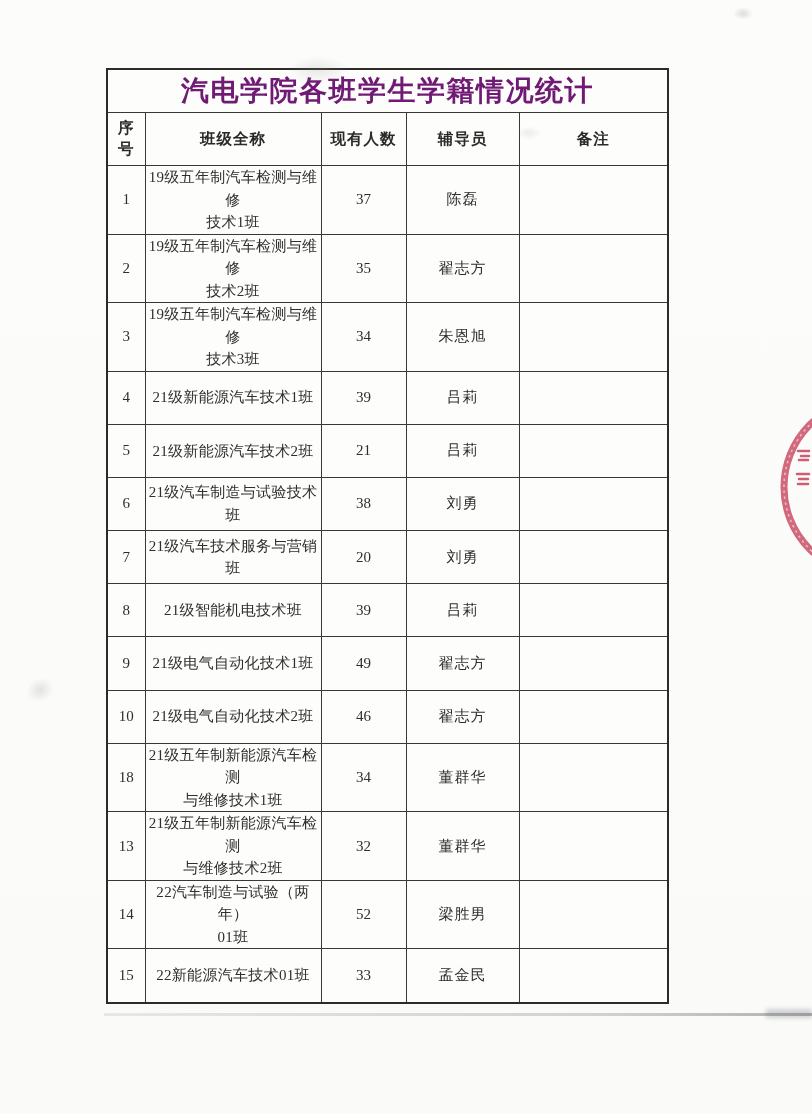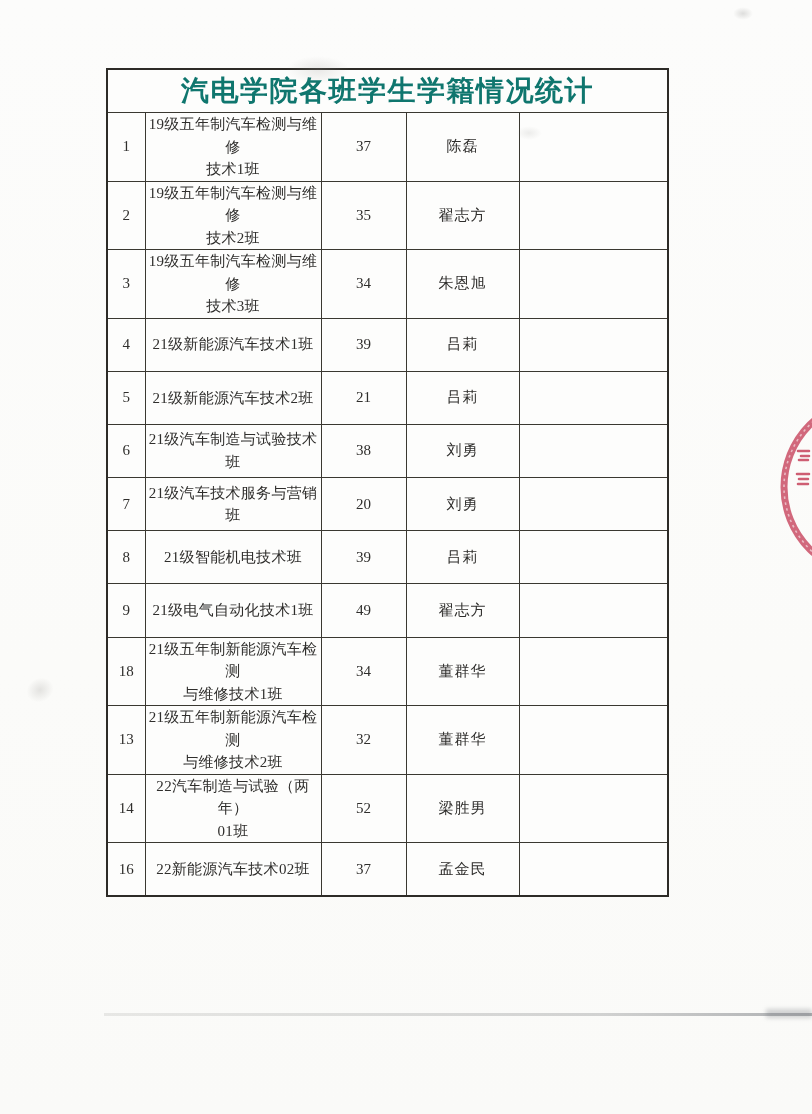--- a/index.html
+++ b/index.html
@@ -34,21 +34,21 @@
     padding: 0 2px;
     text-align: center;
     vertical-align: middle;
     overflow: hidden;
   }
   .title-cell {
     height: 42px;
     font-size: 28px;
     font-weight: 700;
     letter-spacing: 1.5px;
-    color: #0f766e;
+    color: #701a75;
   }
   .header-row th {
     height: 52px;
     font-size: 15.5px;
     font-weight: 700;
     letter-spacing: 1px;
     color: #2b2a27;
   }
   tbody.body td {
     height: 52.2px;
@@ -112,20 +112,27 @@
       <col style="width:38px">
       <col style="width:176px">
       <col style="width:85px">
       <col style="width:113px">
       <col style="width:149px">
     </colgroup>
     <thead>
       <tr>
         <th class="title-cell" colspan="5">汽电学院各班学生学籍情况统计</th>
       </tr>
+      <tr class="header-row">
+        <th>序号</th>
+        <th>班级全称</th>
+        <th>现有人数</th>
+        <th>辅导员</th>
+        <th>备注</th>
+      </tr>
     </thead>
     <tbody class="body" id="table-body">
         <tr>
       <td class="cell-no">1</td>
       <td class="cell-class-name">19级五年制汽车检测与维修
 技术1班</td>
       <td class="cell-count">37</td>
       <td class="cell-counselor">陈磊</td>
       <td class="cell-remark"></td>
     </tr>
@@ -181,20 +188,27 @@
       <td class="cell-remark"></td>
     </tr>
         <tr>
       <td class="cell-no">9</td>
       <td class="cell-class-name">21级电气自动化技术1班</td>
       <td class="cell-count">49</td>
       <td class="cell-counselor">翟志方</td>
       <td class="cell-remark"></td>
     </tr>
         <tr>
+      <td class="cell-no">10</td>
+      <td class="cell-class-name">21级电气自动化技术2班</td>
+      <td class="cell-count">46</td>
+      <td class="cell-counselor">翟志方</td>
+      <td class="cell-remark"></td>
+    </tr>
+        <tr>
       <td class="cell-no">18</td>
       <td class="cell-class-name">21级五年制新能源汽车检测
 与维修技术1班</td>
       <td class="cell-count">34</td>
       <td class="cell-counselor">董群华</td>
       <td class="cell-remark"></td>
     </tr>
         <tr>
       <td class="cell-no">13</td>
       <td class="cell-class-name">21级五年制新能源汽车检测
@@ -205,23 +219,23 @@
     </tr>
         <tr>
       <td class="cell-no">14</td>
       <td class="cell-class-name">22汽车制造与试验（两年）
 01班</td>
       <td class="cell-count">52</td>
       <td class="cell-counselor">梁胜男</td>
       <td class="cell-remark"></td>
     </tr>
         <tr>
-      <td class="cell-no">16</td>
-      <td class="cell-class-name">22新能源汽车技术02班</td>
-      <td class="cell-count">37</td>
+      <td class="cell-no">15</td>
+      <td class="cell-class-name">22新能源汽车技术01班</td>
+      <td class="cell-count">33</td>
       <td class="cell-counselor">孟金民</td>
       <td class="cell-remark"></td>
     </tr>
       </tbody>
   </table>
 
   <svg class="seal-svg" viewBox="0 0 44 165">
     <circle cx="104" cy="77" r="88" fill="none" stroke="#c7435c" stroke-width="7" opacity="0.8"></circle>
     <circle cx="104" cy="77" r="88" fill="none" stroke="#ffffff" stroke-width="1.6" stroke-dasharray="2.5 3.5" opacity="0.55"></circle>
     <g stroke="#c7435c" stroke-width="2.6" opacity="0.85" stroke-linecap="round">

